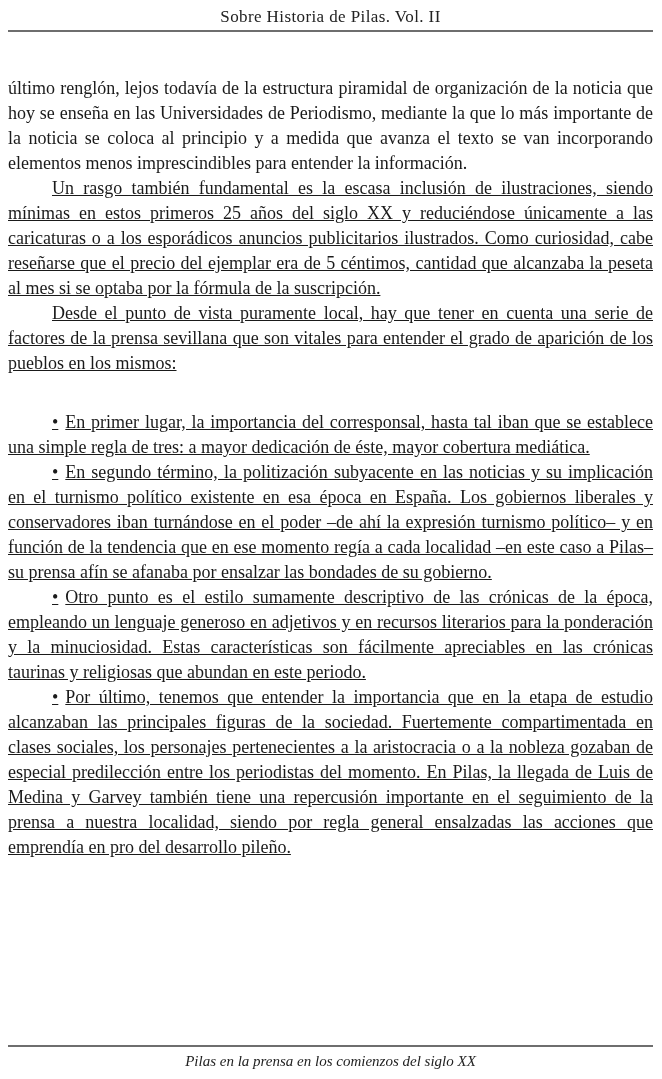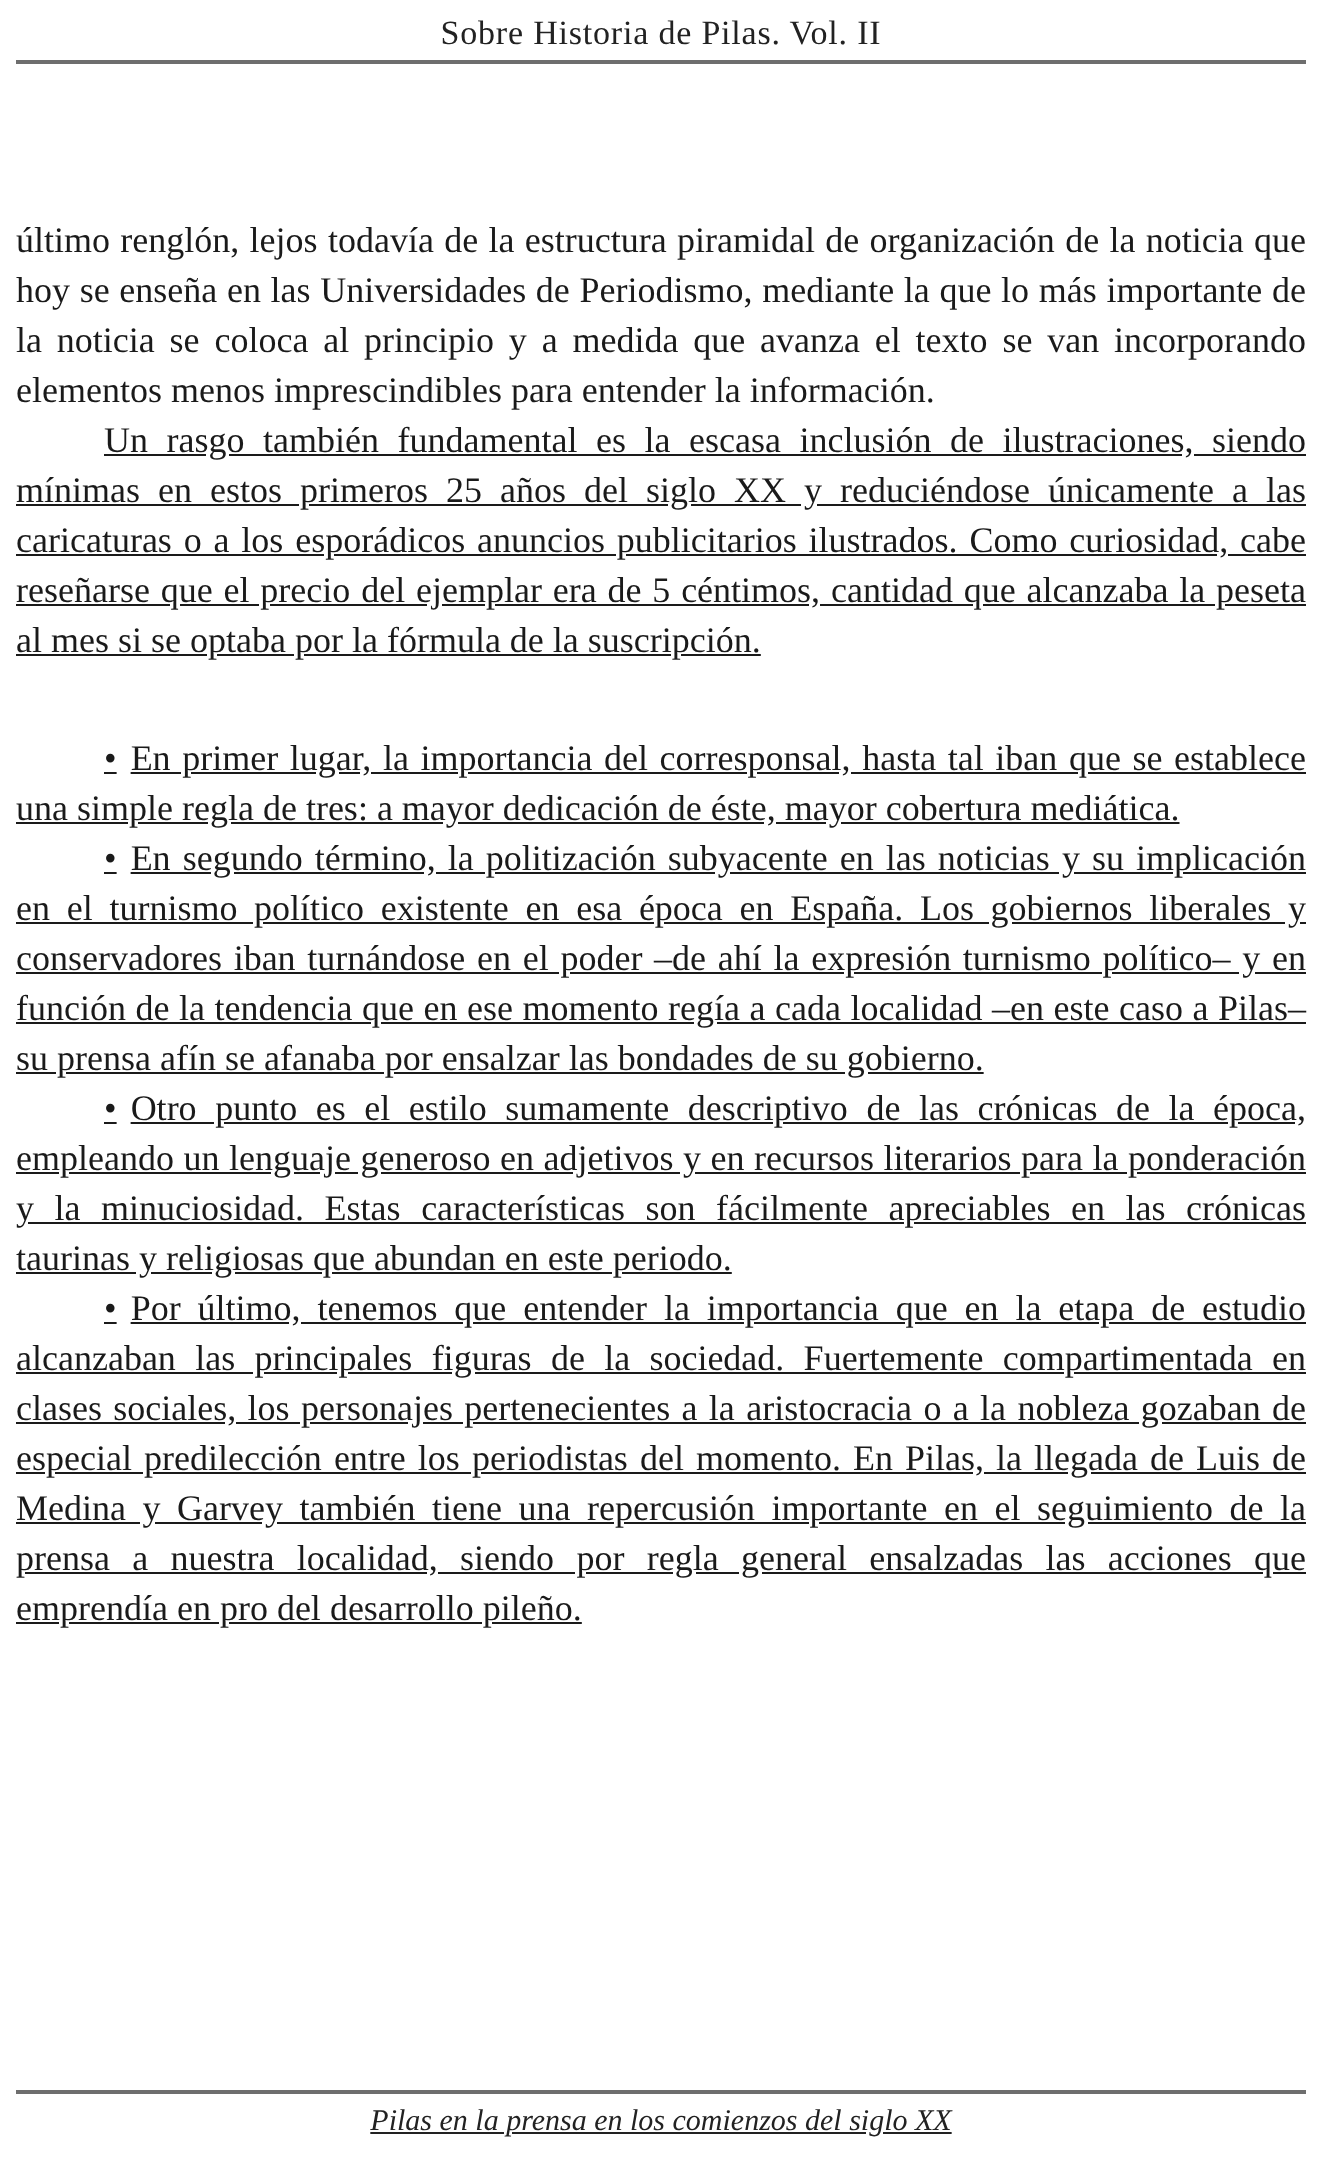--- a/index.html
+++ b/index.html
@@ -8,21 +8,20 @@
     height: 1079px;
     margin: 0 auto;
     background: #ffffff;
     color: #1a1a1a;
     font-family: "Liberation Serif", "DejaVu Serif", serif;
     box-sizing: border-box;
     padding: 7px 9px 9px 8px;
     display: flex;
     flex-direction: column;
     overflow: hidden;
-    gap: 32px;
   }
   .running-head {
     text-align: center;
     font-size: 17px;
     letter-spacing: 0.4px;
     color: #222222;
     line-height: 20px;
   }
   .rule {
     height: 2px;
@@ -42,39 +41,39 @@
   p.gap-before { margin-top: 34px; }
   .bullet-marker { padding-right: 7px; }
   footer { flex: 0 0 auto; }
   .footer-caption {
     text-align: center;
     font-style: italic;
     font-size: 15px;
     line-height: 18px;
     margin-top: 5px;
     color: #222222;
-    text-decoration: underline;
   }
 </style>
 </head>
 <body>
 
 <div class="page">
 
   <header>
     <div class="running-head">Sobre Historia de Pilas. Vol. II</div>
     <div class="rule"></div>
   </header>
 
   <main>
 
     <p class="para">último renglón, lejos todavía de la estructura piramidal de organización de la noticia que hoy se enseña en las Universidades de Periodismo, mediante la que lo más importante de la noticia se coloca al principio y a medida que avanza el texto se van incorporando elementos menos imprescindibles para entender la información.</p>
 
     <p class="para indent">Un rasgo también fundamental es la escasa inclusión de ilustraciones, siendo mínimas en estos primeros 25 años del siglo XX y reduciéndose únicamente a las caricaturas o a los esporádicos anuncios publicitarios ilustrados. Como curiosidad, cabe reseñarse que el precio del ejemplar era de 5 céntimos, cantidad que alcanzaba la peseta al mes si se optaba por la fórmula de la suscripción.</p>
 
+    <p class="para indent">Desde el punto de vista puramente local, hay que tener en cuenta una serie de factores de la prensa sevillana que son vitales para entender el grado de aparición de los pueblos en los mismos:</p>
 
     <p class="para indent gap-before">
       <span class="bullet-marker">•</span><span>En primer lugar, la importancia del corresponsal, hasta tal iban que se establece una simple regla de tres: a mayor dedicación de éste, mayor cobertura mediática.</span>
     </p>
 
     <p class="para indent">
       <span class="bullet-marker">•</span><span>En segundo término, la politización subyacente en las noticias y su implicación en el turnismo político existente en esa época en España. Los gobiernos liberales y conservadores iban turnándose en el poder –de ahí la expresión turnismo político– y en función de la tendencia que en ese momento regía a cada localidad –en este caso a Pilas– su prensa afín se afanaba por ensalzar las bondades de su gobierno.</span>
     </p>
 
     <p class="para indent">

